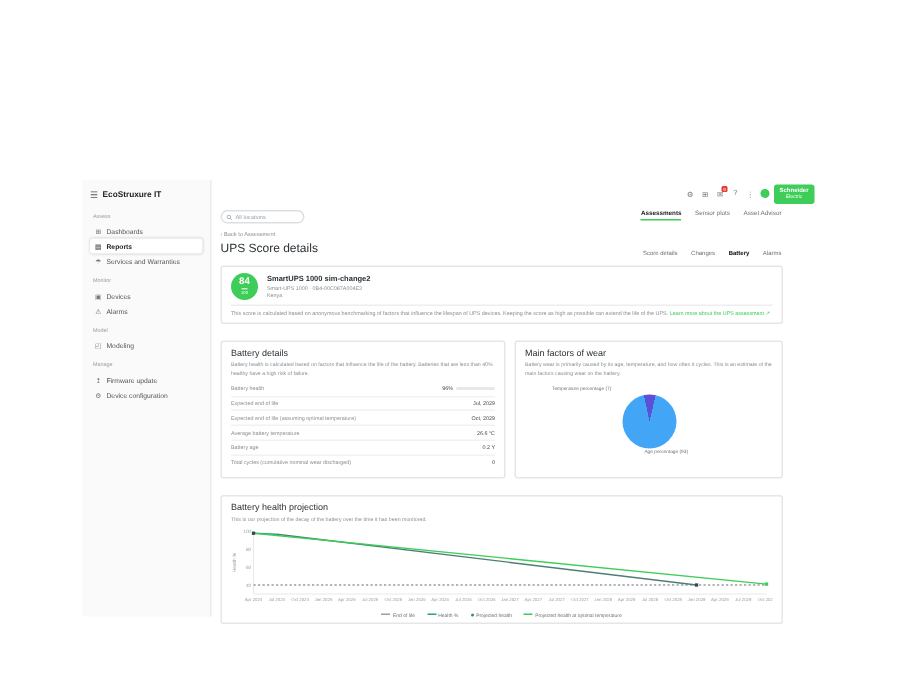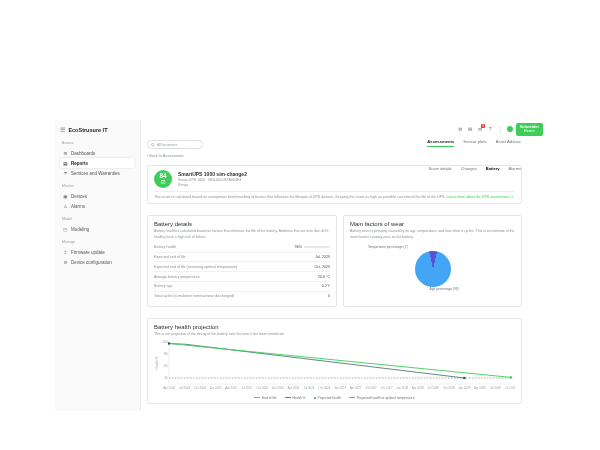--- a/index.html
+++ b/index.html
@@ -160,20 +160,21 @@
       <span class="ph">All locations</span>
     </div>
 
     <div class="tabs">
       <span class="tab active">Assessments</span>
       <span class="tab">Sensor plots</span>
       <span class="tab">Asset Advisor</span>
     </div>
 
     <div class="backlink">‹ Back to Assessment</div>
+    <div class="page-title">UPS Score details</div>
 
     <div class="subtabs">
       <span class="subtab">Score details</span>
       <span class="subtab">Changes</span>
       <span class="subtab active">Battery</span>
       <span class="subtab">Alarms</span>
     </div>
 
     <div class="card score-card">
       <div class="score-top">

